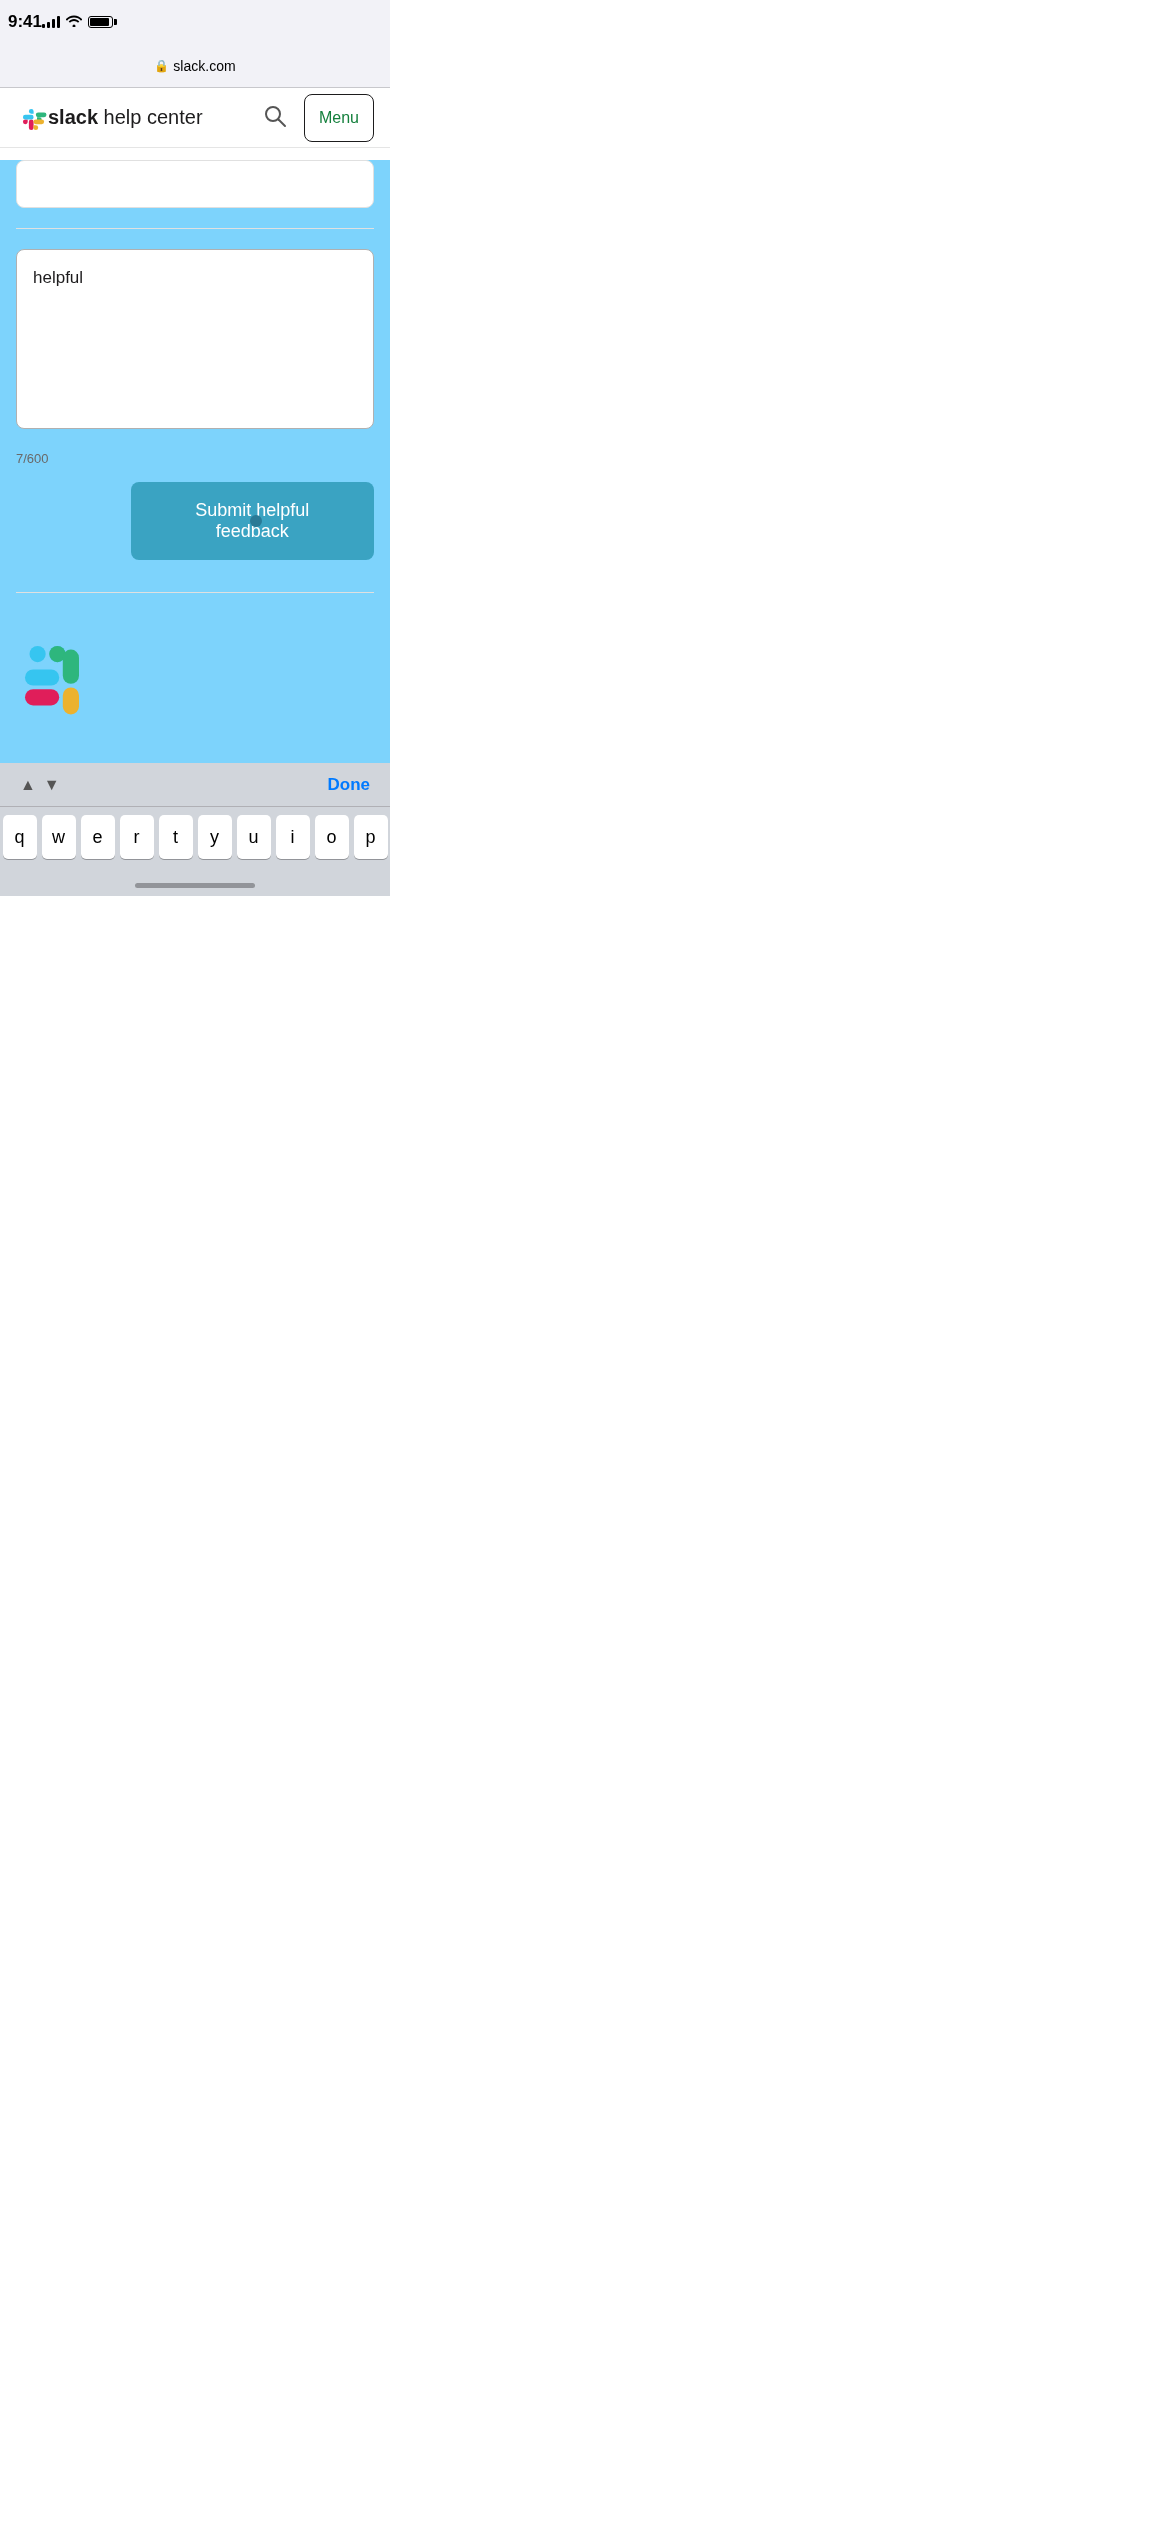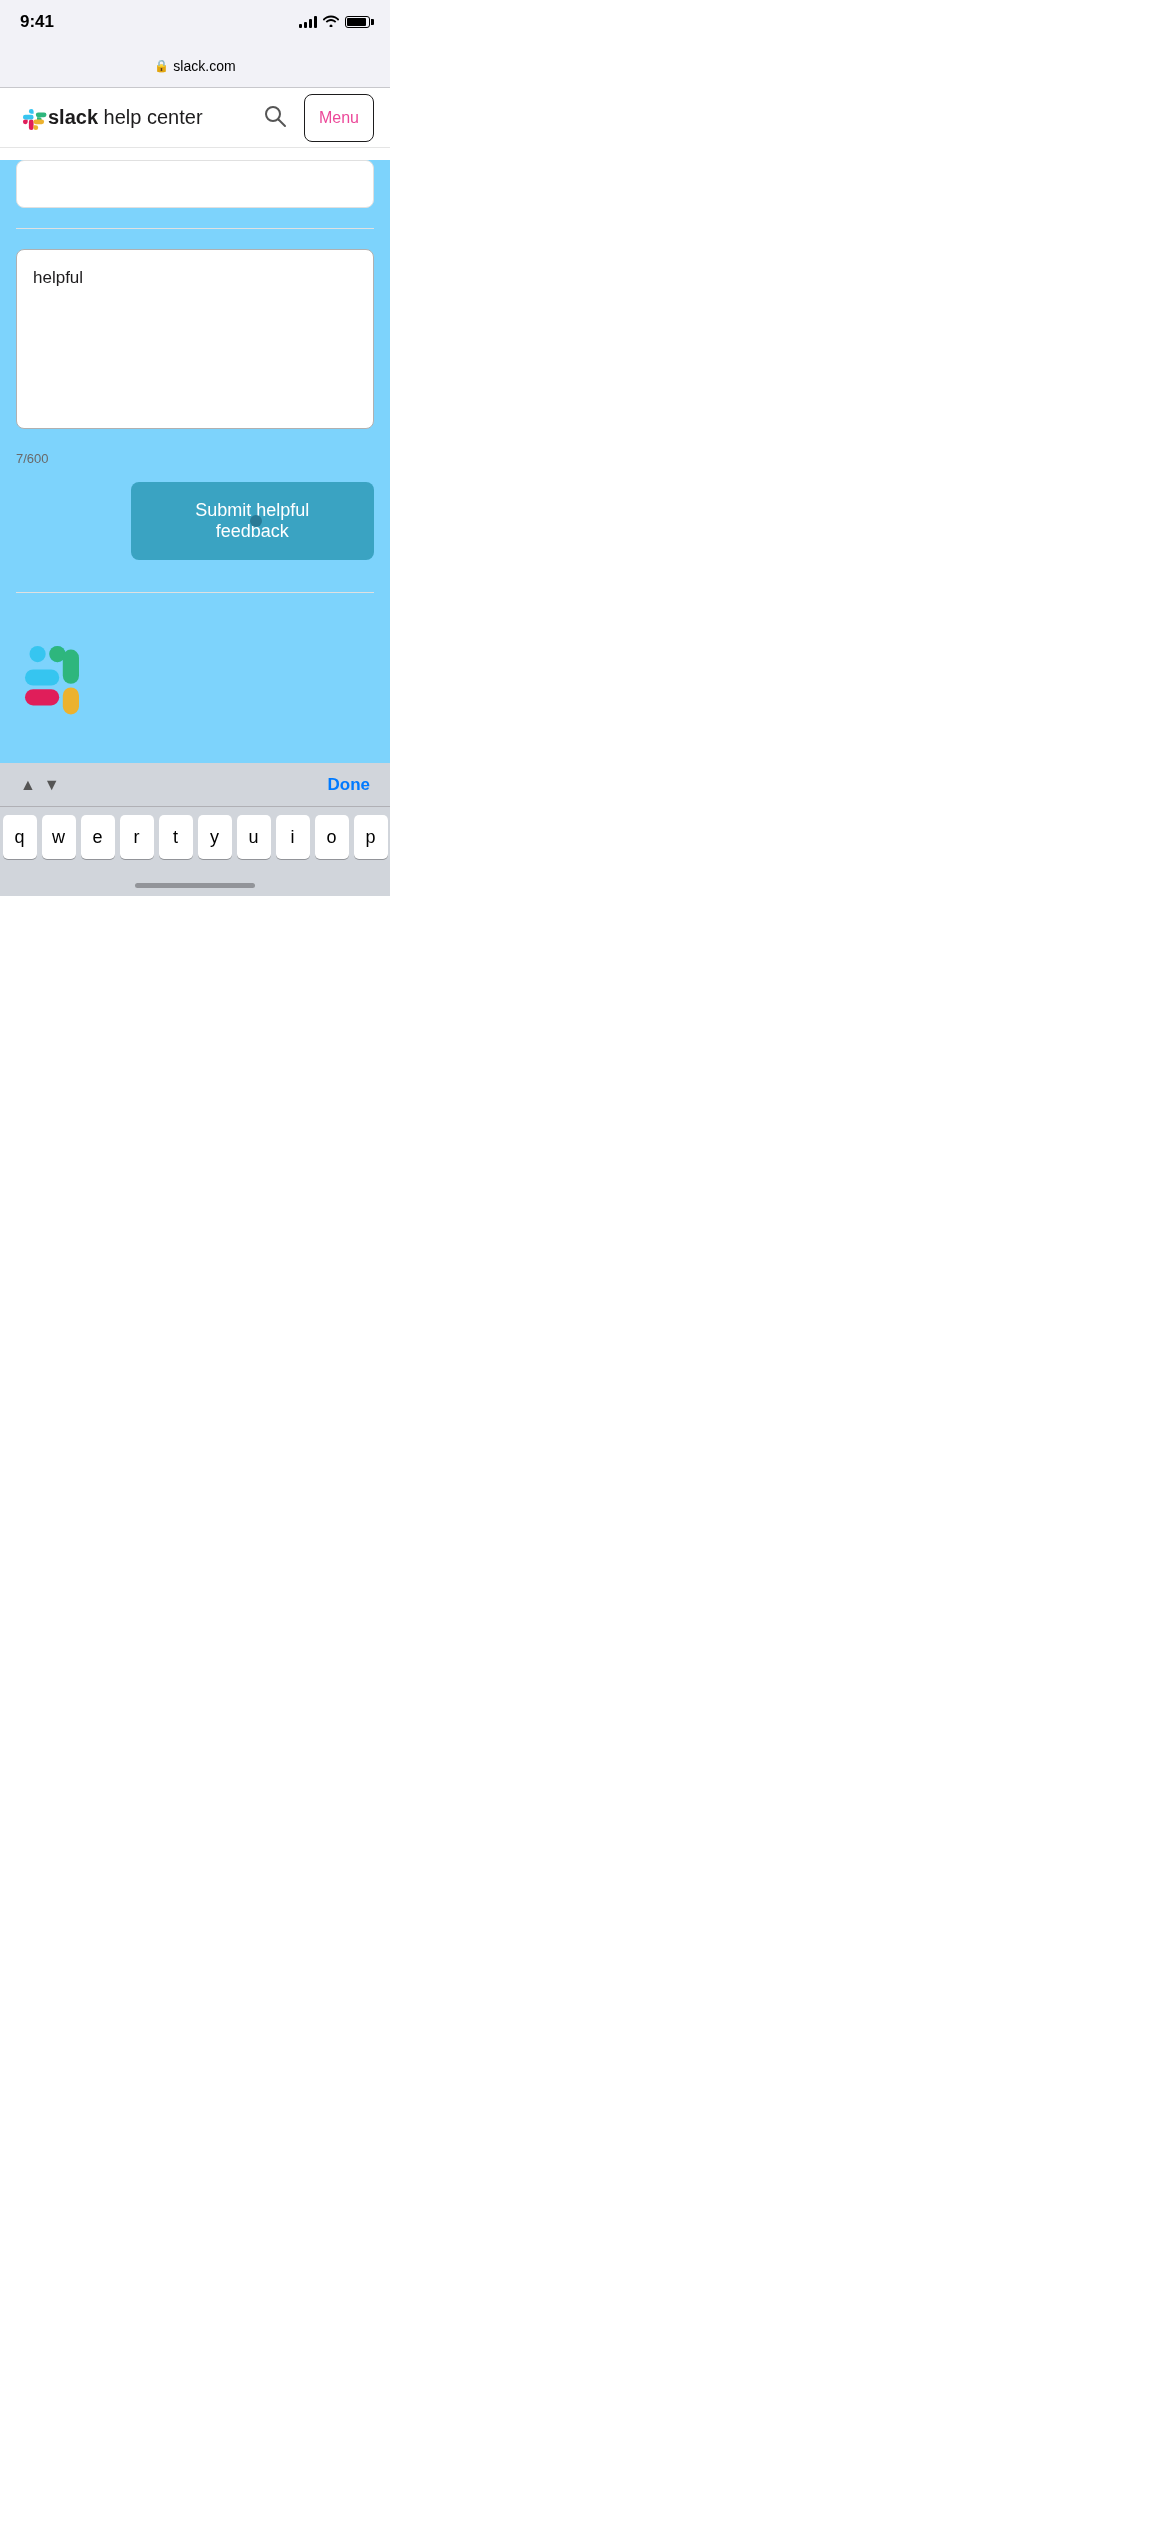--- a/index.html
+++ b/index.html
@@ -17,22 +17,22 @@
       overflow-x: hidden;
       position: relative;
     }
 
     
     .status-bar {
       background: #f2f2f7;
       height: 44px;
       display: flex;
       align-items: center;
-      justify-content: space-between;
-      padding: 0 20px;
+      justify-content: flex-start;
+      padding: 0 8px;
     }
 
     .status-bar-time {
       font-size: 17px;
       font-weight: 600;
       color: #000;
     }
 
     .status-bar-icons {
       display: flex;
@@ -145,21 +145,21 @@
     }
 
     .menu-btn {
       background: none;
       border: 1.5px solid #1d1c1d;
       border-radius: 8px;
       padding: 14px 14px;
       font-size: 16px;
       font-weight: 500;
       cursor: pointer;
-      color: #ec4899;
+      color: #15803d;
     }
 
     
     .main-content {
       background: #7dd3fc;
       padding: 0;
     }
 
     
     .partial-card {

